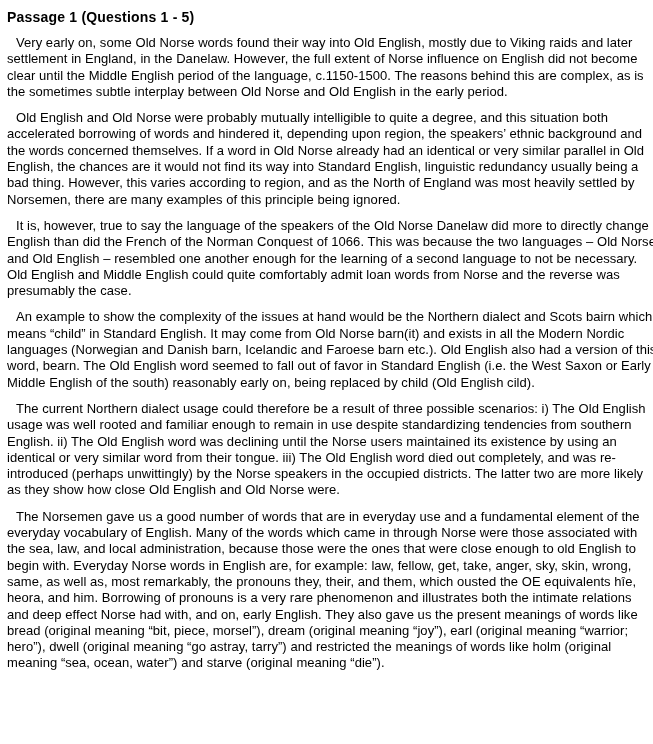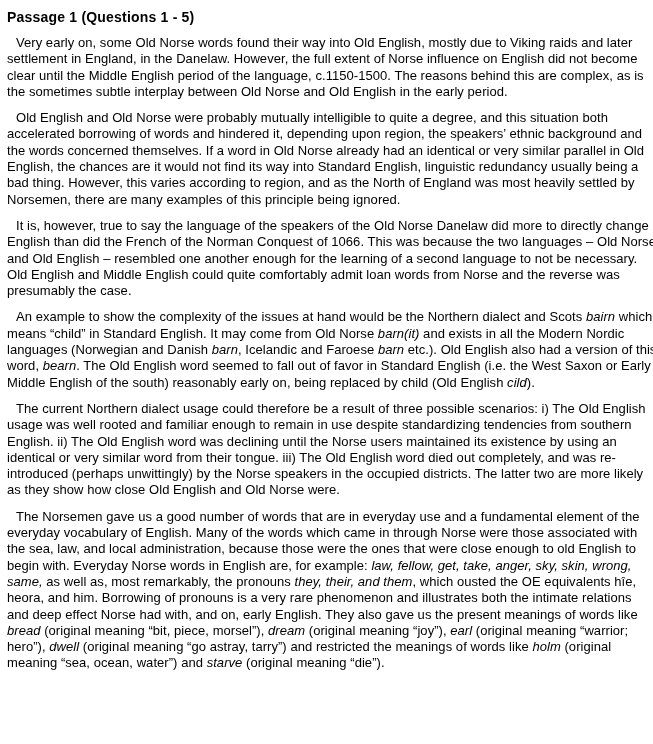--- a/index.html
+++ b/index.html
@@ -25,21 +25,20 @@
     margin: 0 0 3px 0;
     letter-spacing: 0.2px;
   }
   .passage p {
     margin: 10px 0;
     line-height: 16.3px;
     text-indent: 9px;
     letter-spacing: 0.05px;
   }
   .passage .seg-italic {
-    font-style: italic;
   }
 </style>
 </head>
 <body>
 
 <div class="page">
   <div class="title">Passage 1 (Questions 1 - 5)</div>
   <div class="passage" id="passage-body">
       <p><span class="seg-normal">Very early on, some Old Norse words found their way into Old English, mostly due to Viking raids and later settlement in England, in the Danelaw. However, the full extent of Norse influence on English did not become clear until the Middle English period of the language, c.1150-1500. The reasons behind this are complex, as is the sometimes subtle interplay between Old Norse and Old English in the early period.</span></p>
       <p><span class="seg-normal">Old English and Old Norse were probably mutually intelligible to quite a degree, and this situation both accelerated borrowing of words and hindered it, depending upon region, the speakers’ ethnic background and the words concerned themselves. If a word in Old Norse already had an identical or very similar parallel in Old English, the chances are it would not find its way into Standard English, linguistic redundancy usually being a bad thing. However, this varies according to region, and as the North of England was most heavily settled by Norsemen, there are many examples of this principle being ignored.</span></p>

